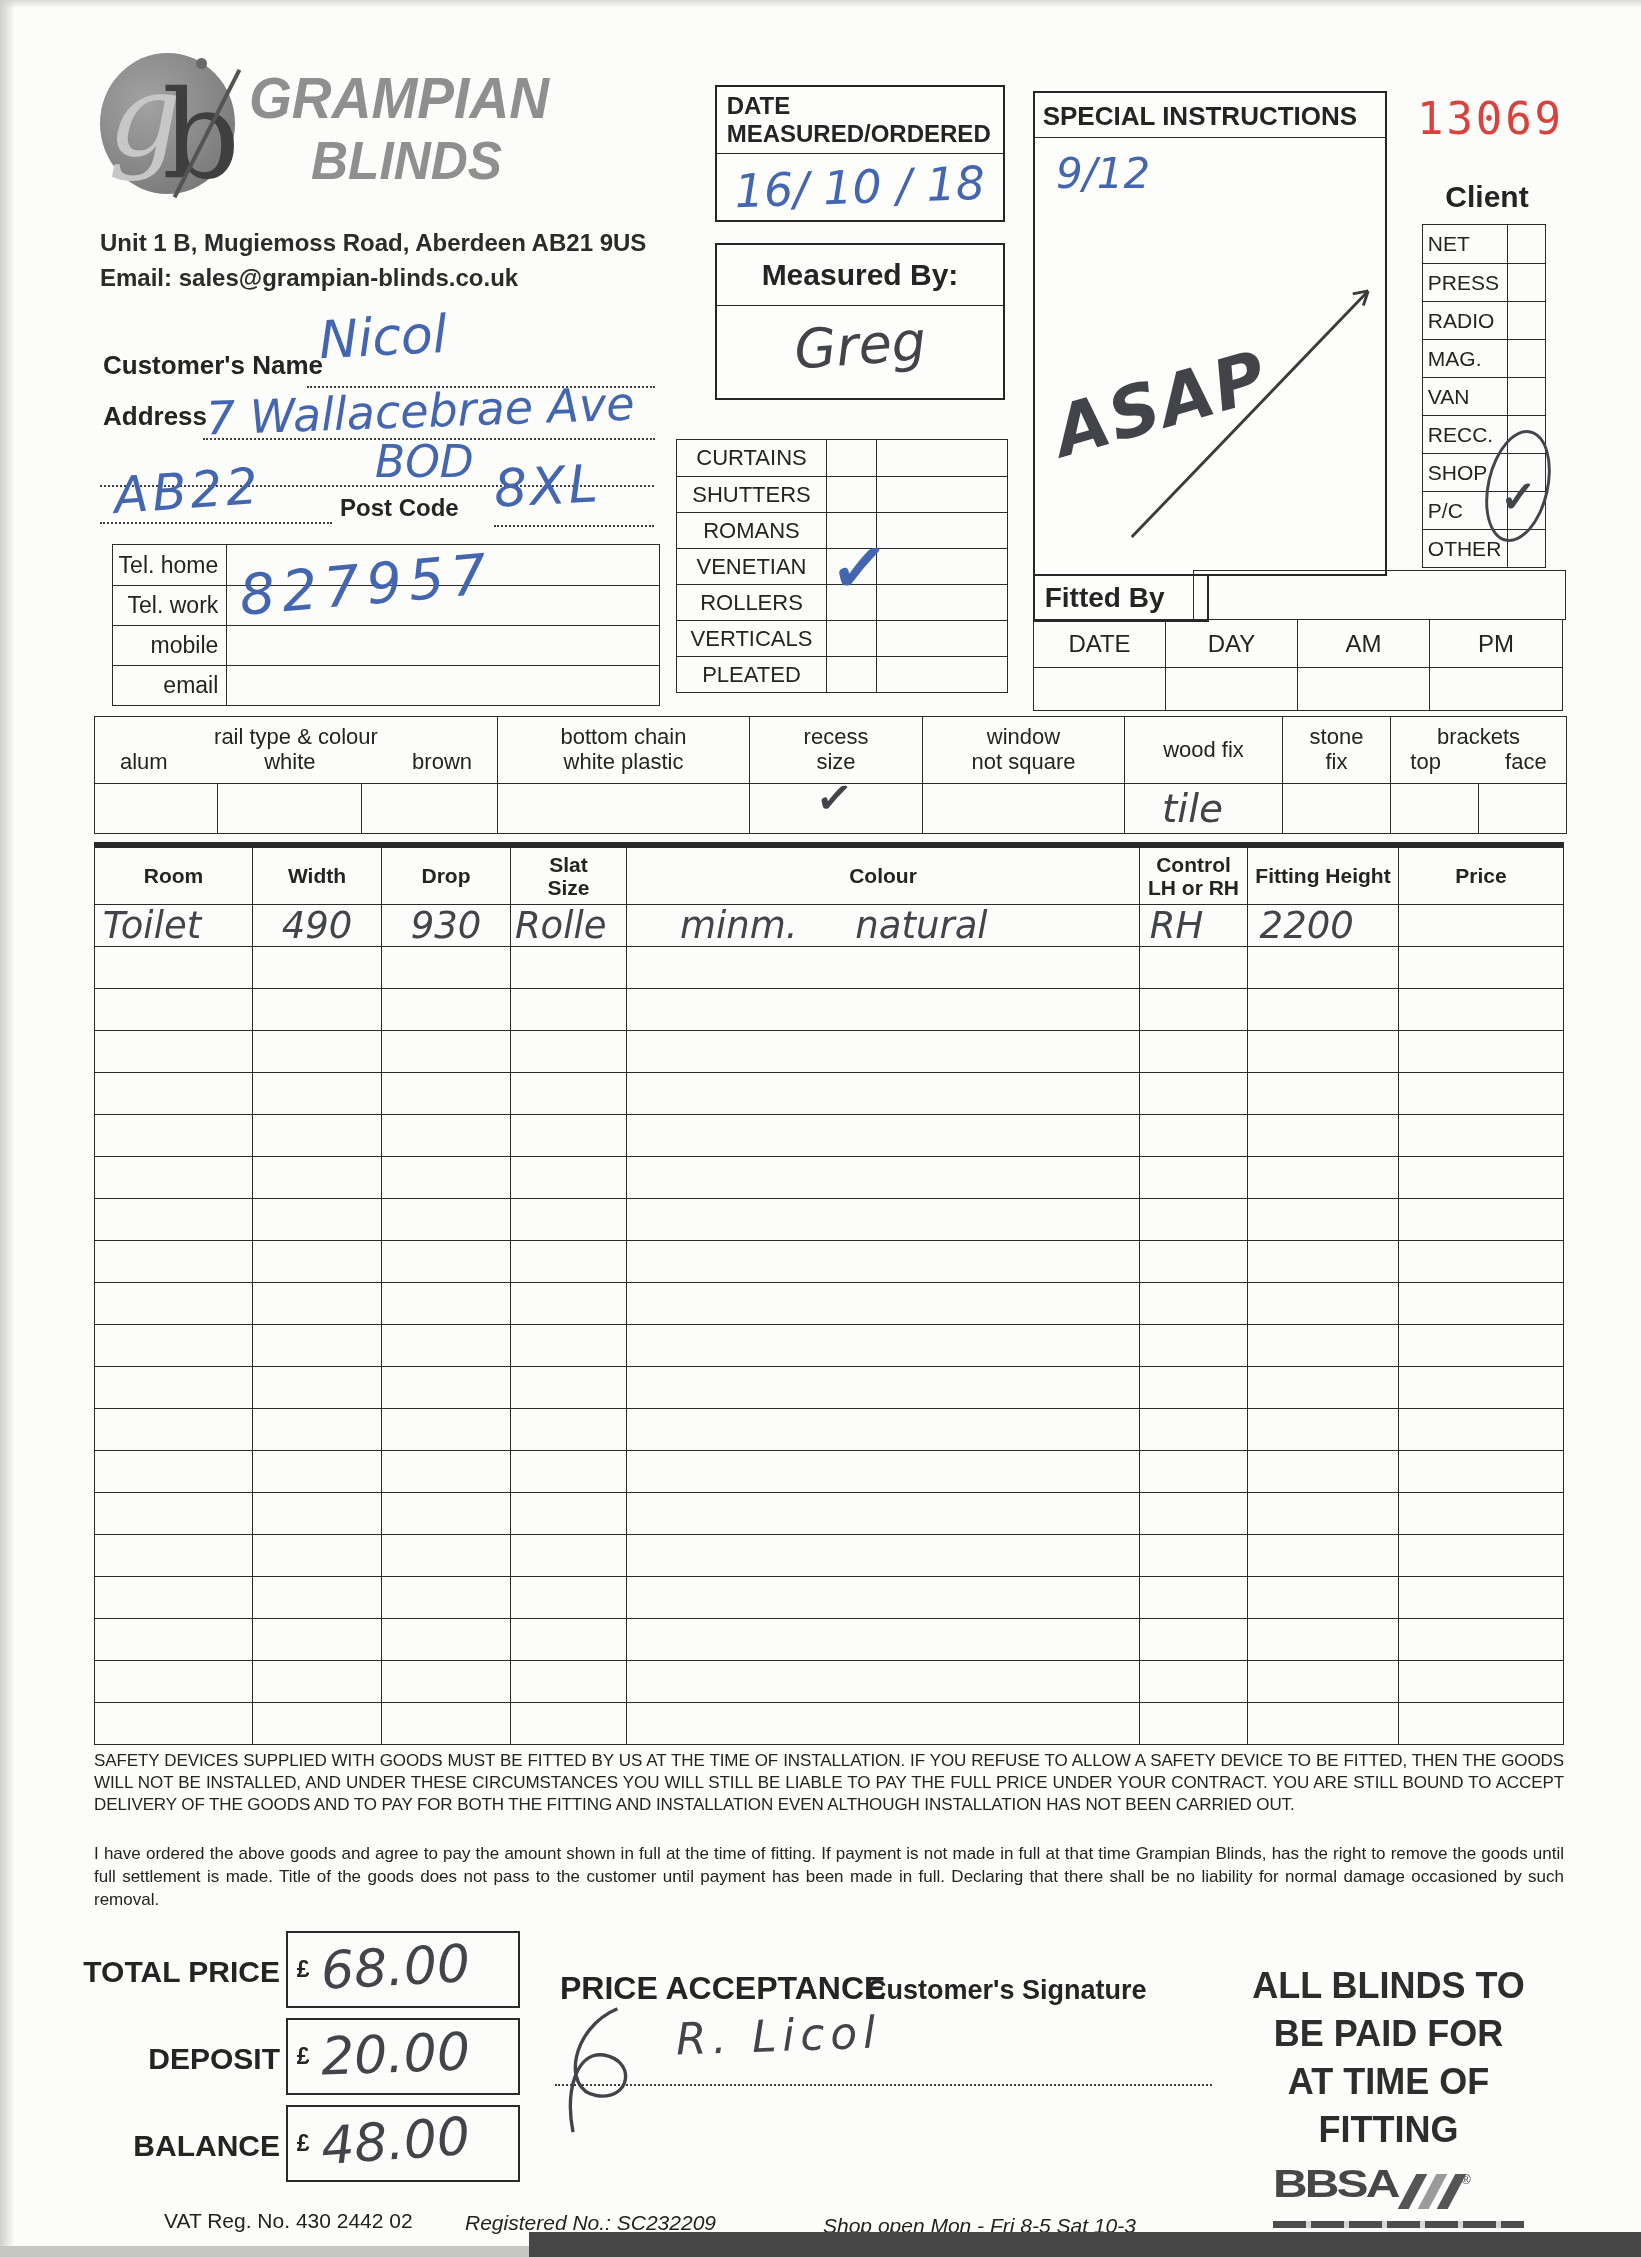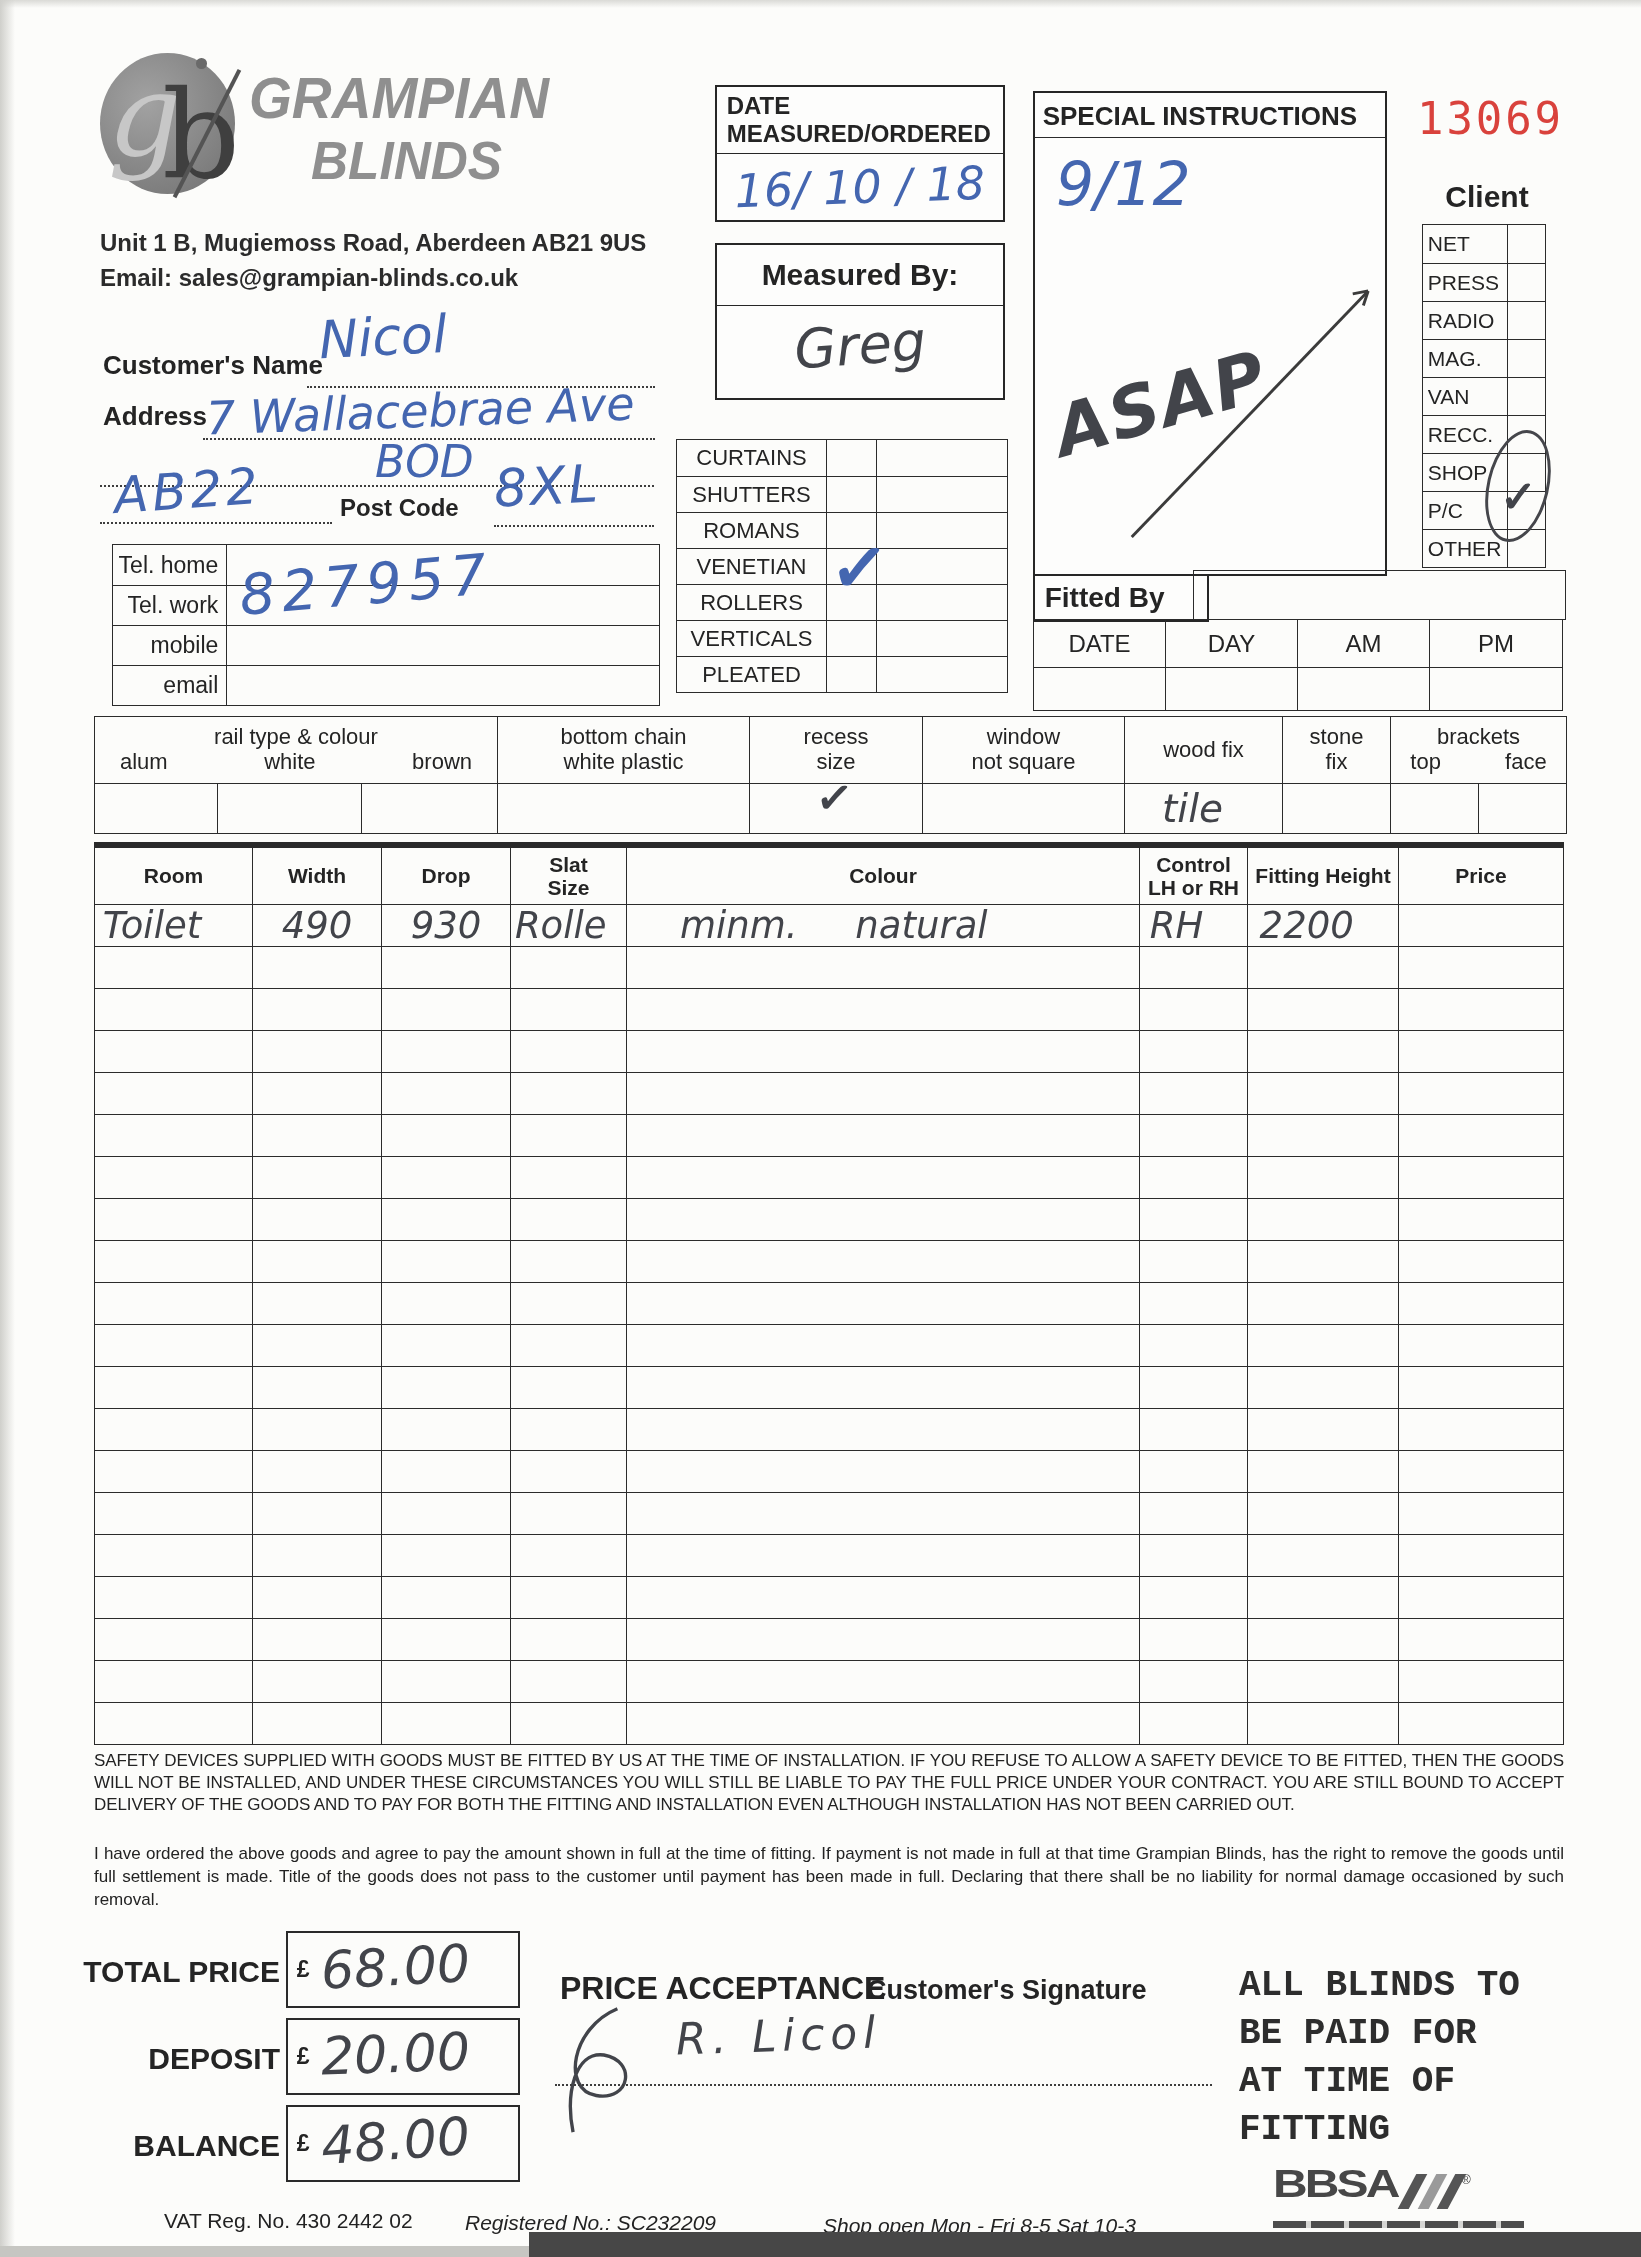--- a/index.html
+++ b/index.html
@@ -75,21 +75,21 @@
   .terms2{left:94px;top:1842px;width:1470px;font-size:17px;line-height:23px;text-align:justify;color:#232323;}
   
   .tot-lab{width:224px;text-align:right;font-size:30px;font-weight:bold;}
   .tot-box{left:286px;width:230px;height:73px;border:2.9px solid #2a2a2a;}
   .pound{position:absolute;left:8.7px;top:23px;font-size:23px;font-weight:bold;}
   .tot-hw{position:absolute;left:33px;top:3.9px;font-size:52px;}
   
   .pay-grid{left:596px;top:2134px;grid-template-columns:102px 41px 126px 41px 102px 41px;grid-auto-rows:52px;border-width:2.4px;}
   .pay-grid>div{border-right:1.9px solid #2b2b2b;font-size:25px;}
   .pay-grid>div:last-child{border-right:none;}
-  .notice{left:1239px;top:1962px;width:299px;font-size:36px;line-height:48px;font-weight:bold;color:#2d2d2d;font-family:Liberation Mono, monospace;}
+  .notice{left:1239px;top:1962px;width:299px;text-align:center;font-size:36px;line-height:48px;font-weight:bold;color:#2d2d2d;}
   
   .bbsa{left:1273px;top:2161px;width:251px;color:#474747;}
   .bbsa-name{font-size:48px;font-weight:bold;letter-spacing:-2.9px;display:inline-block;transform:scaleY(.82);transform-origin:top;}
   .slash{display:inline-block;width:10.6px;height:35px;transform:skewX(-28deg);margin-left:4.8px;vertical-align:-3.9px;}
   .band{height:6.8px;margin-top:4.8px;background:repeating-linear-gradient(90deg,#4d4d4d 0 33px,#d6d6d4 33px 38px);}
   .bbsa-cap{margin-top:5.8px;font-size:11px;font-weight:bold;letter-spacing:0.4px;color:#333;}
   .foot{font-size:21px;color:#222;}
   .tick{font-weight:bold;line-height:1;}
 </style>
 </head>
@@ -150,21 +150,21 @@
     <div class="hw hw-blue" style="font-size:46px;padding:5.8px 0 0 17.4px;transform:rotate(-2deg);">16/ 10 / 18</div>
   </div>
 
   <div class="abs box" style="left:715px;top:243px;width:286px;height:153px;">
     <div class="ctr b" style="font-size:30px;height:60px;border-bottom:1.9px solid #262626;">Measured By:</div>
     <div class="hw hw-dark" style="font-size:54px;padding:7.7px 0 0 77px;transform:rotate(-4deg);">Greg</div>
   </div>
 
   <div class="abs box" style="left:1033px;top:91px;width:350px;height:481px;">
     <div class="b" style="font-size:26px;padding:7.7px 0 5.8px 7.7px;border-bottom:1.9px solid #2b2b2b;">SPECIAL INSTRUCTIONS</div>
-    <div class="hw hw-blue abs" style="left:21px;top:56px;font-size:60px;">9/12</div>
+    <div class="hw hw-blue abs" style="left:21px;top:56px;font-size:42px;">9/12</div>
     <div class="hw hw-dark abs" style="left:17.4px;top:270px;font-size:70px;font-weight:bold;transform:rotate(-16deg);letter-spacing:1.9px;">ASAP</div>
     <svg class="abs" style="left:0;top:58px;" width="344" height="415" viewBox="0 0 356 430">
       <path d="M100 400 L345 145" stroke="#3b3b3b" stroke-width="3" fill="none"></path>
       <path d="M345 145 l-16 3 M345 145 l-5 15" stroke="#3b3b3b" stroke-width="3" fill="none"></path>
     </svg>
   </div>
 
   <div class="abs" style="left:1417px;top:93px;font-size:44px;letter-spacing:2.9px;color:#d9423c;font-family:'DejaVu Sans Mono',monospace;">13069</div>
 
   <div class="abs b" style="left:1427px;top:180px;width:120px;text-align:center;font-size:30px;">Client</div>

